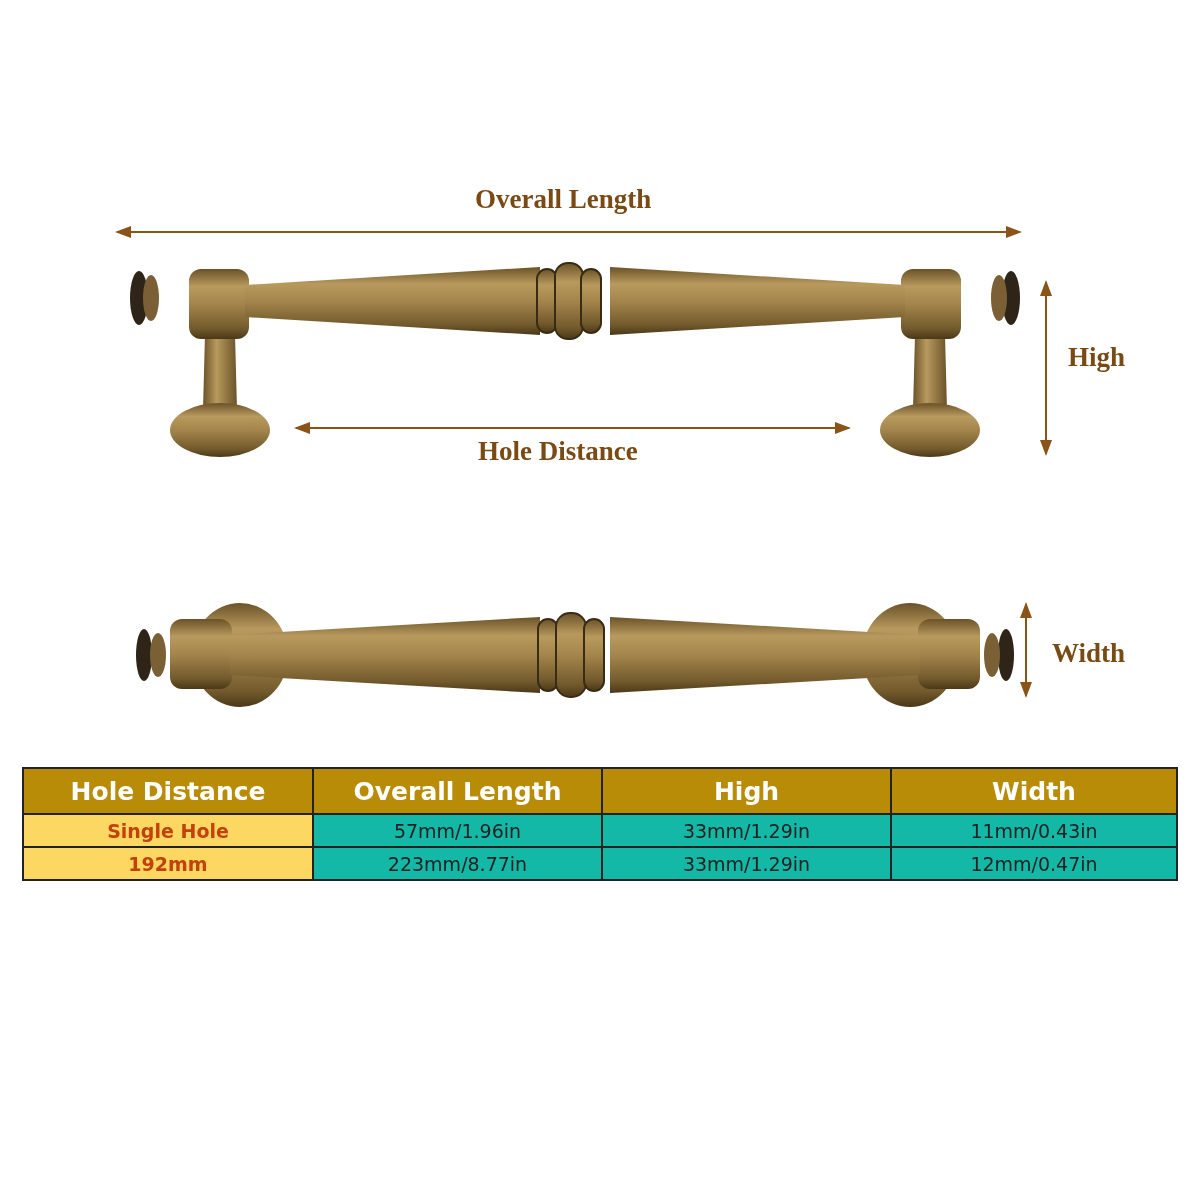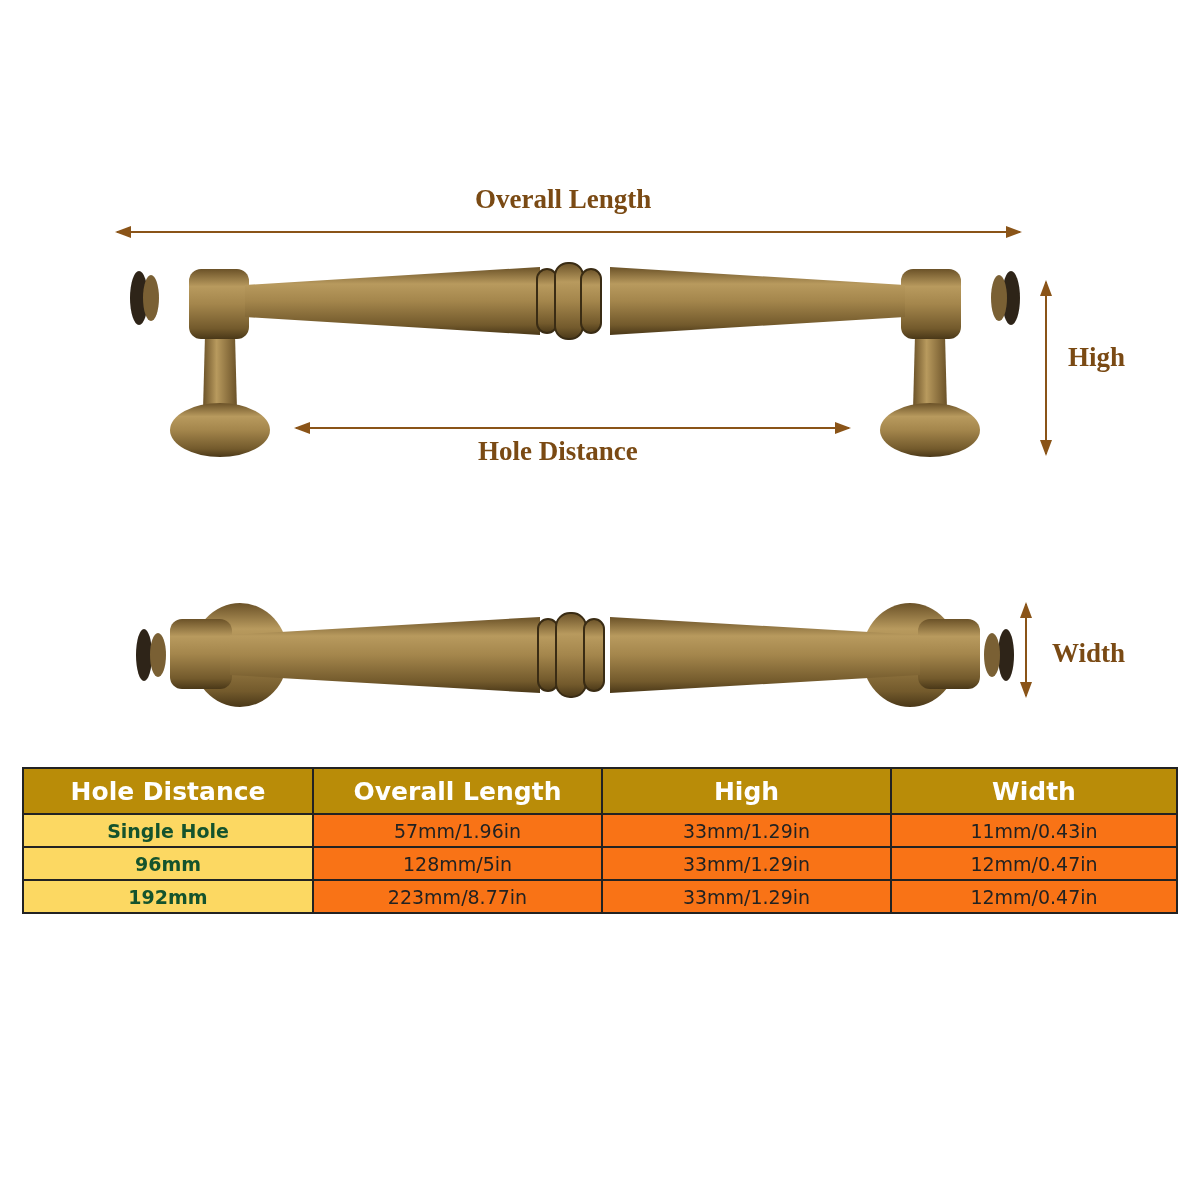--- a/index.html
+++ b/index.html
@@ -11,22 +11,22 @@
   .arrow-h::after { right:-2px; border-left:16px solid #8a5418; }
   .arrow-v { position:absolute; width:2px; background:#8a5418; }
   .arrow-v::before, .arrow-v::after { content:""; position:absolute; left:-5px; border-left:6px solid transparent; border-right:6px solid transparent; }
   .arrow-v::before { top:-2px; border-bottom:16px solid #8a5418; }
   .arrow-v::after { bottom:-2px; border-top:16px solid #8a5418; }
 
   .handle { position:absolute; }
   table.spec { position:absolute; left:22px; top:767px; width:1156px; border-collapse:collapse; border:2px solid #111; }
   table.spec th, table.spec td { border:2px solid #222; text-align:center; padding:0; }
   table.spec th { background:#b98c08; color:#ffffff; font-family:"DejaVu Sans", sans-serif; font-weight:bold; font-size:25px; height:44px; }
-  table.spec td { height:31px; font-size:19px; color:#222; background:#f97316; font-family:"DejaVu Sans", sans-serif; }
-  table.spec td.first { background:#fcd862; font-weight:bold; color:#14532d; font-size:19px; }
+  table.spec td { height:31px; font-size:19px; color:#222; background:#14b8a6; font-family:"DejaVu Sans", sans-serif; }
+  table.spec td.first { background:#fcd862; font-weight:bold; color:#c2410c; font-size:19px; }
 </style>
 </head>
 <body>
 
 <div class="label-serif" style="left:475px; top:184px;">Overall Length</div>
 <div class="arrow-h" style="left:117px; top:231px; width:903px;"></div>
 
 <svg class="handle" style="left:125px; top:255px;" width="900" height="210" viewBox="0 0 900 210">
   <defs>
     <linearGradient id="brz" x1="0" y1="0" x2="0" y2="1">
@@ -99,25 +99,19 @@
     </tr>
   </thead>
   <tbody>
     <tr>
       <td class="first">Single Hole</td>
       <td>57mm/1.96in</td>
       <td>33mm/1.29in</td>
       <td>11mm/0.43in</td>
     </tr>
     <tr>
-      <td class="first">96mm</td>
-      <td>128mm/5in</td>
-      <td>33mm/1.29in</td>
-      <td>12mm/0.47in</td>
-    </tr>
-    <tr>
       <td class="first">192mm</td>
       <td>223mm/8.77in</td>
       <td>33mm/1.29in</td>
       <td>12mm/0.47in</td>
     </tr>
   </tbody>
 </table>
 
 </body></html>

